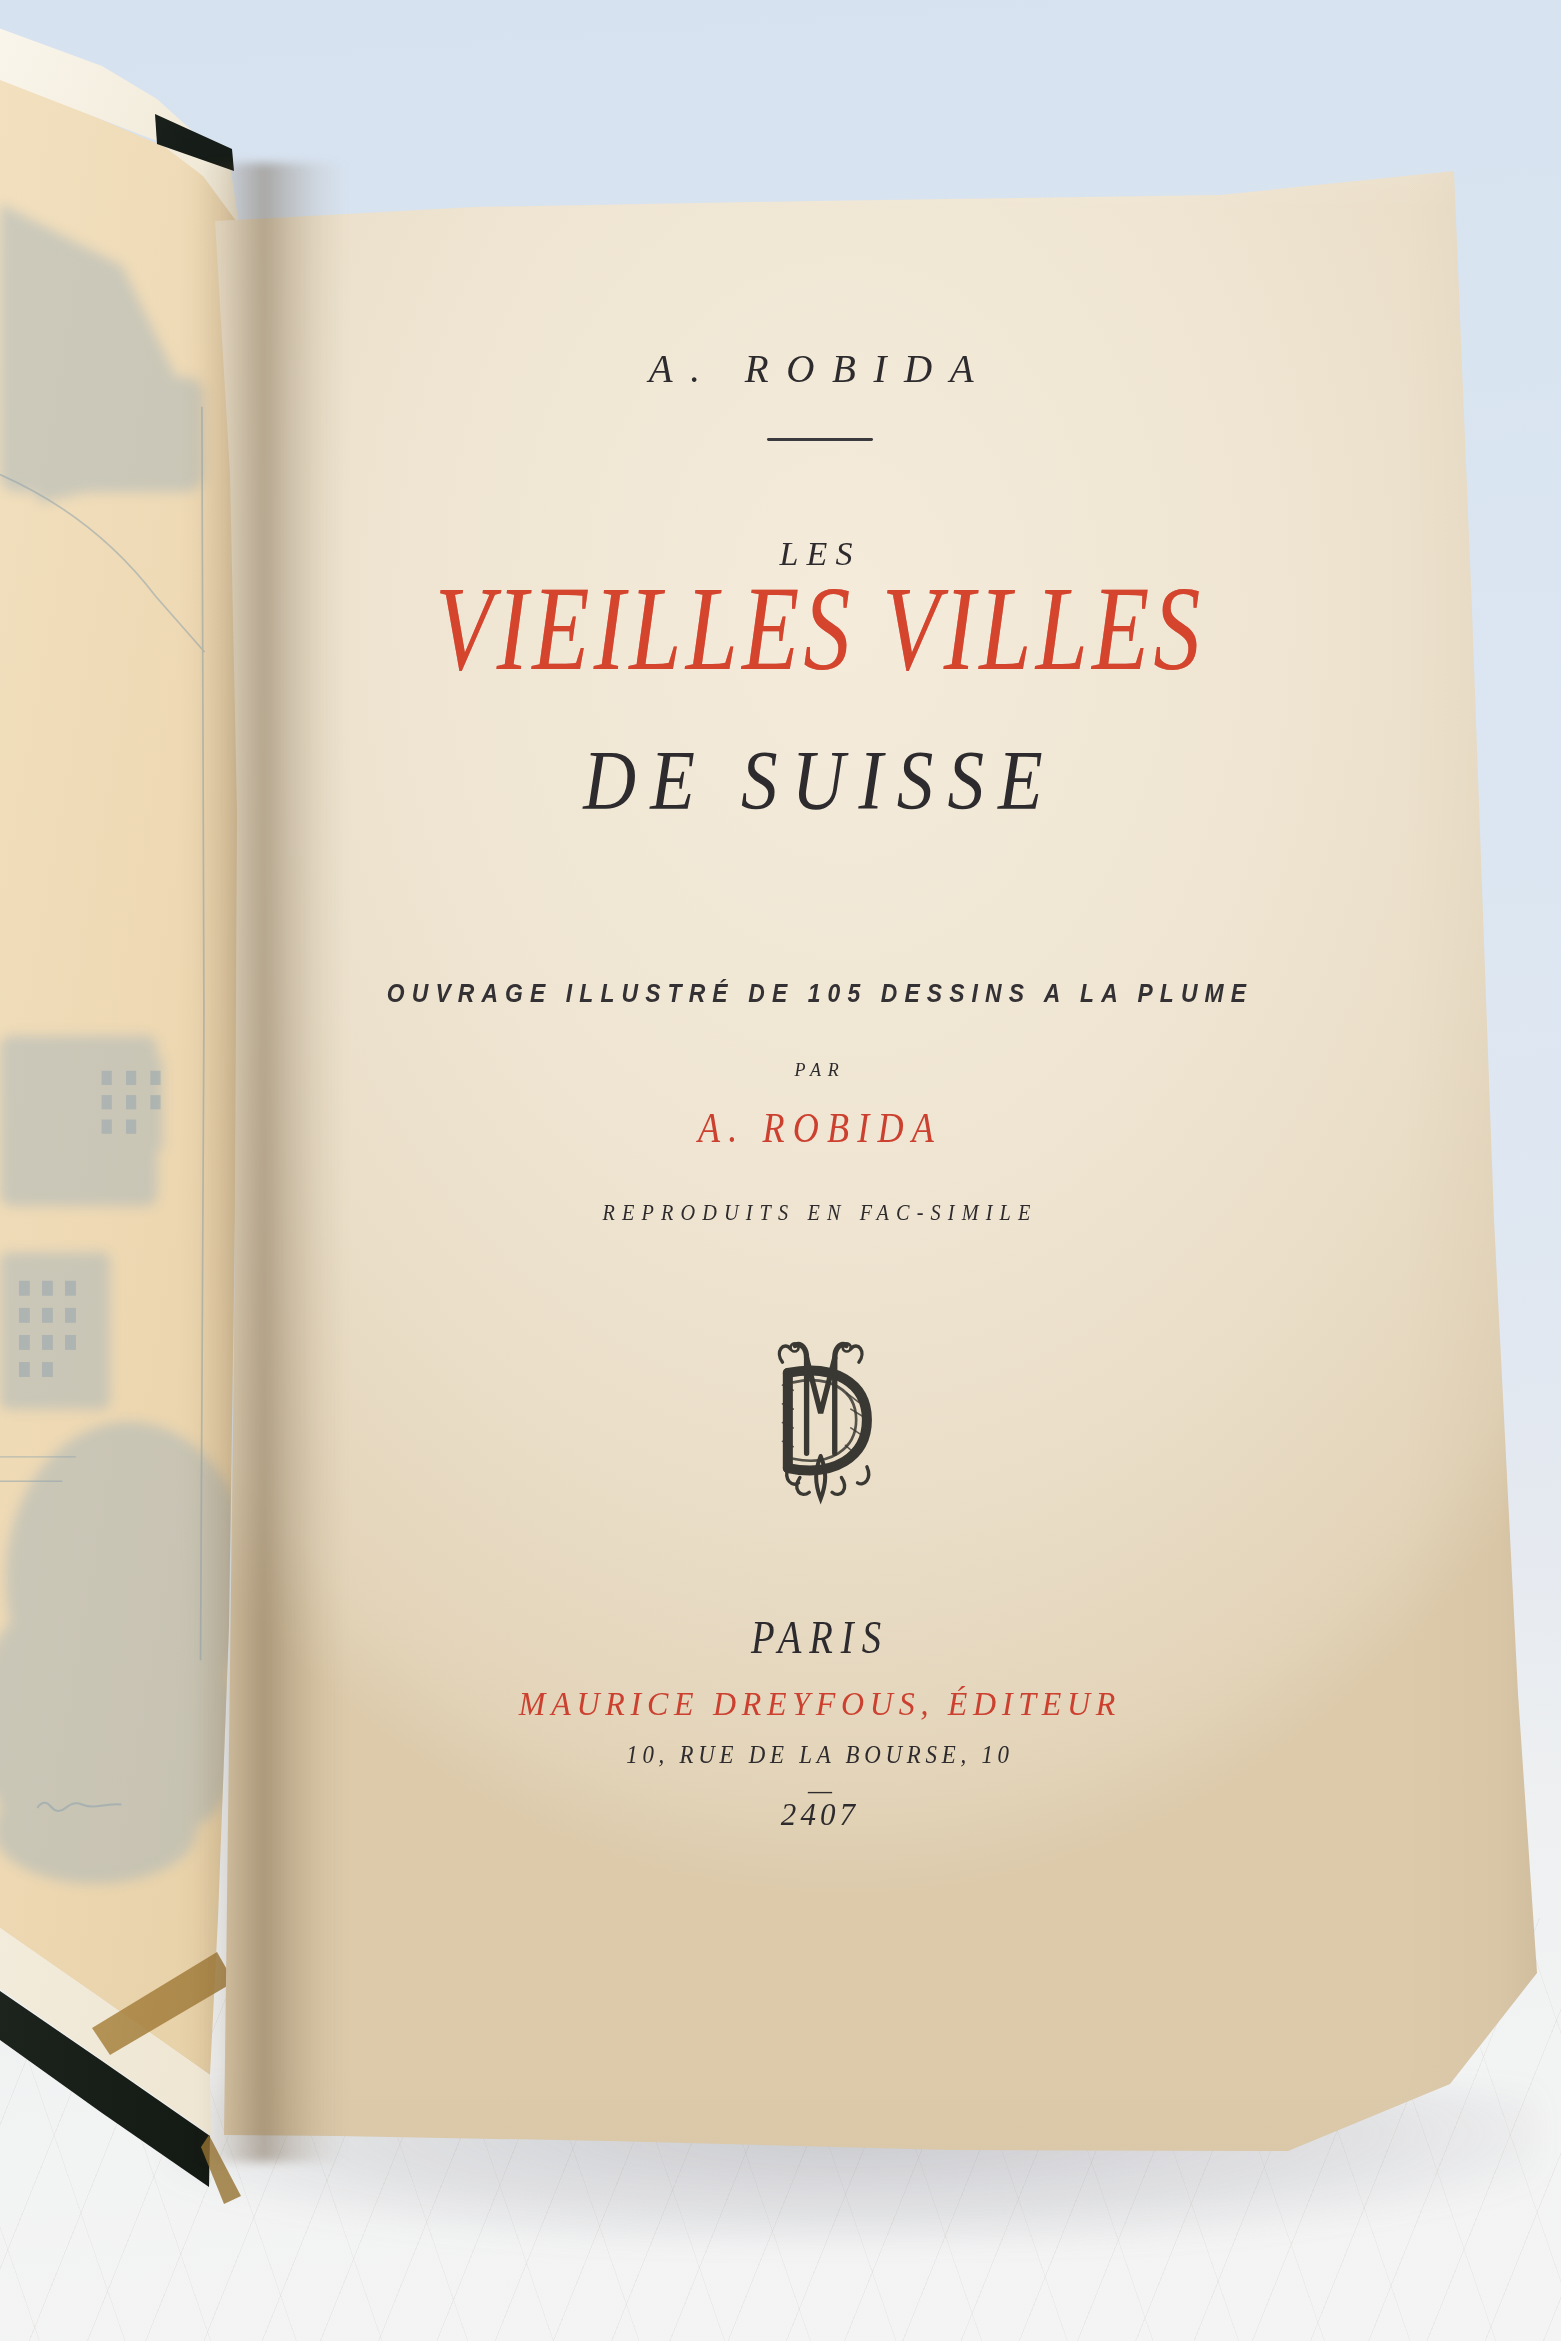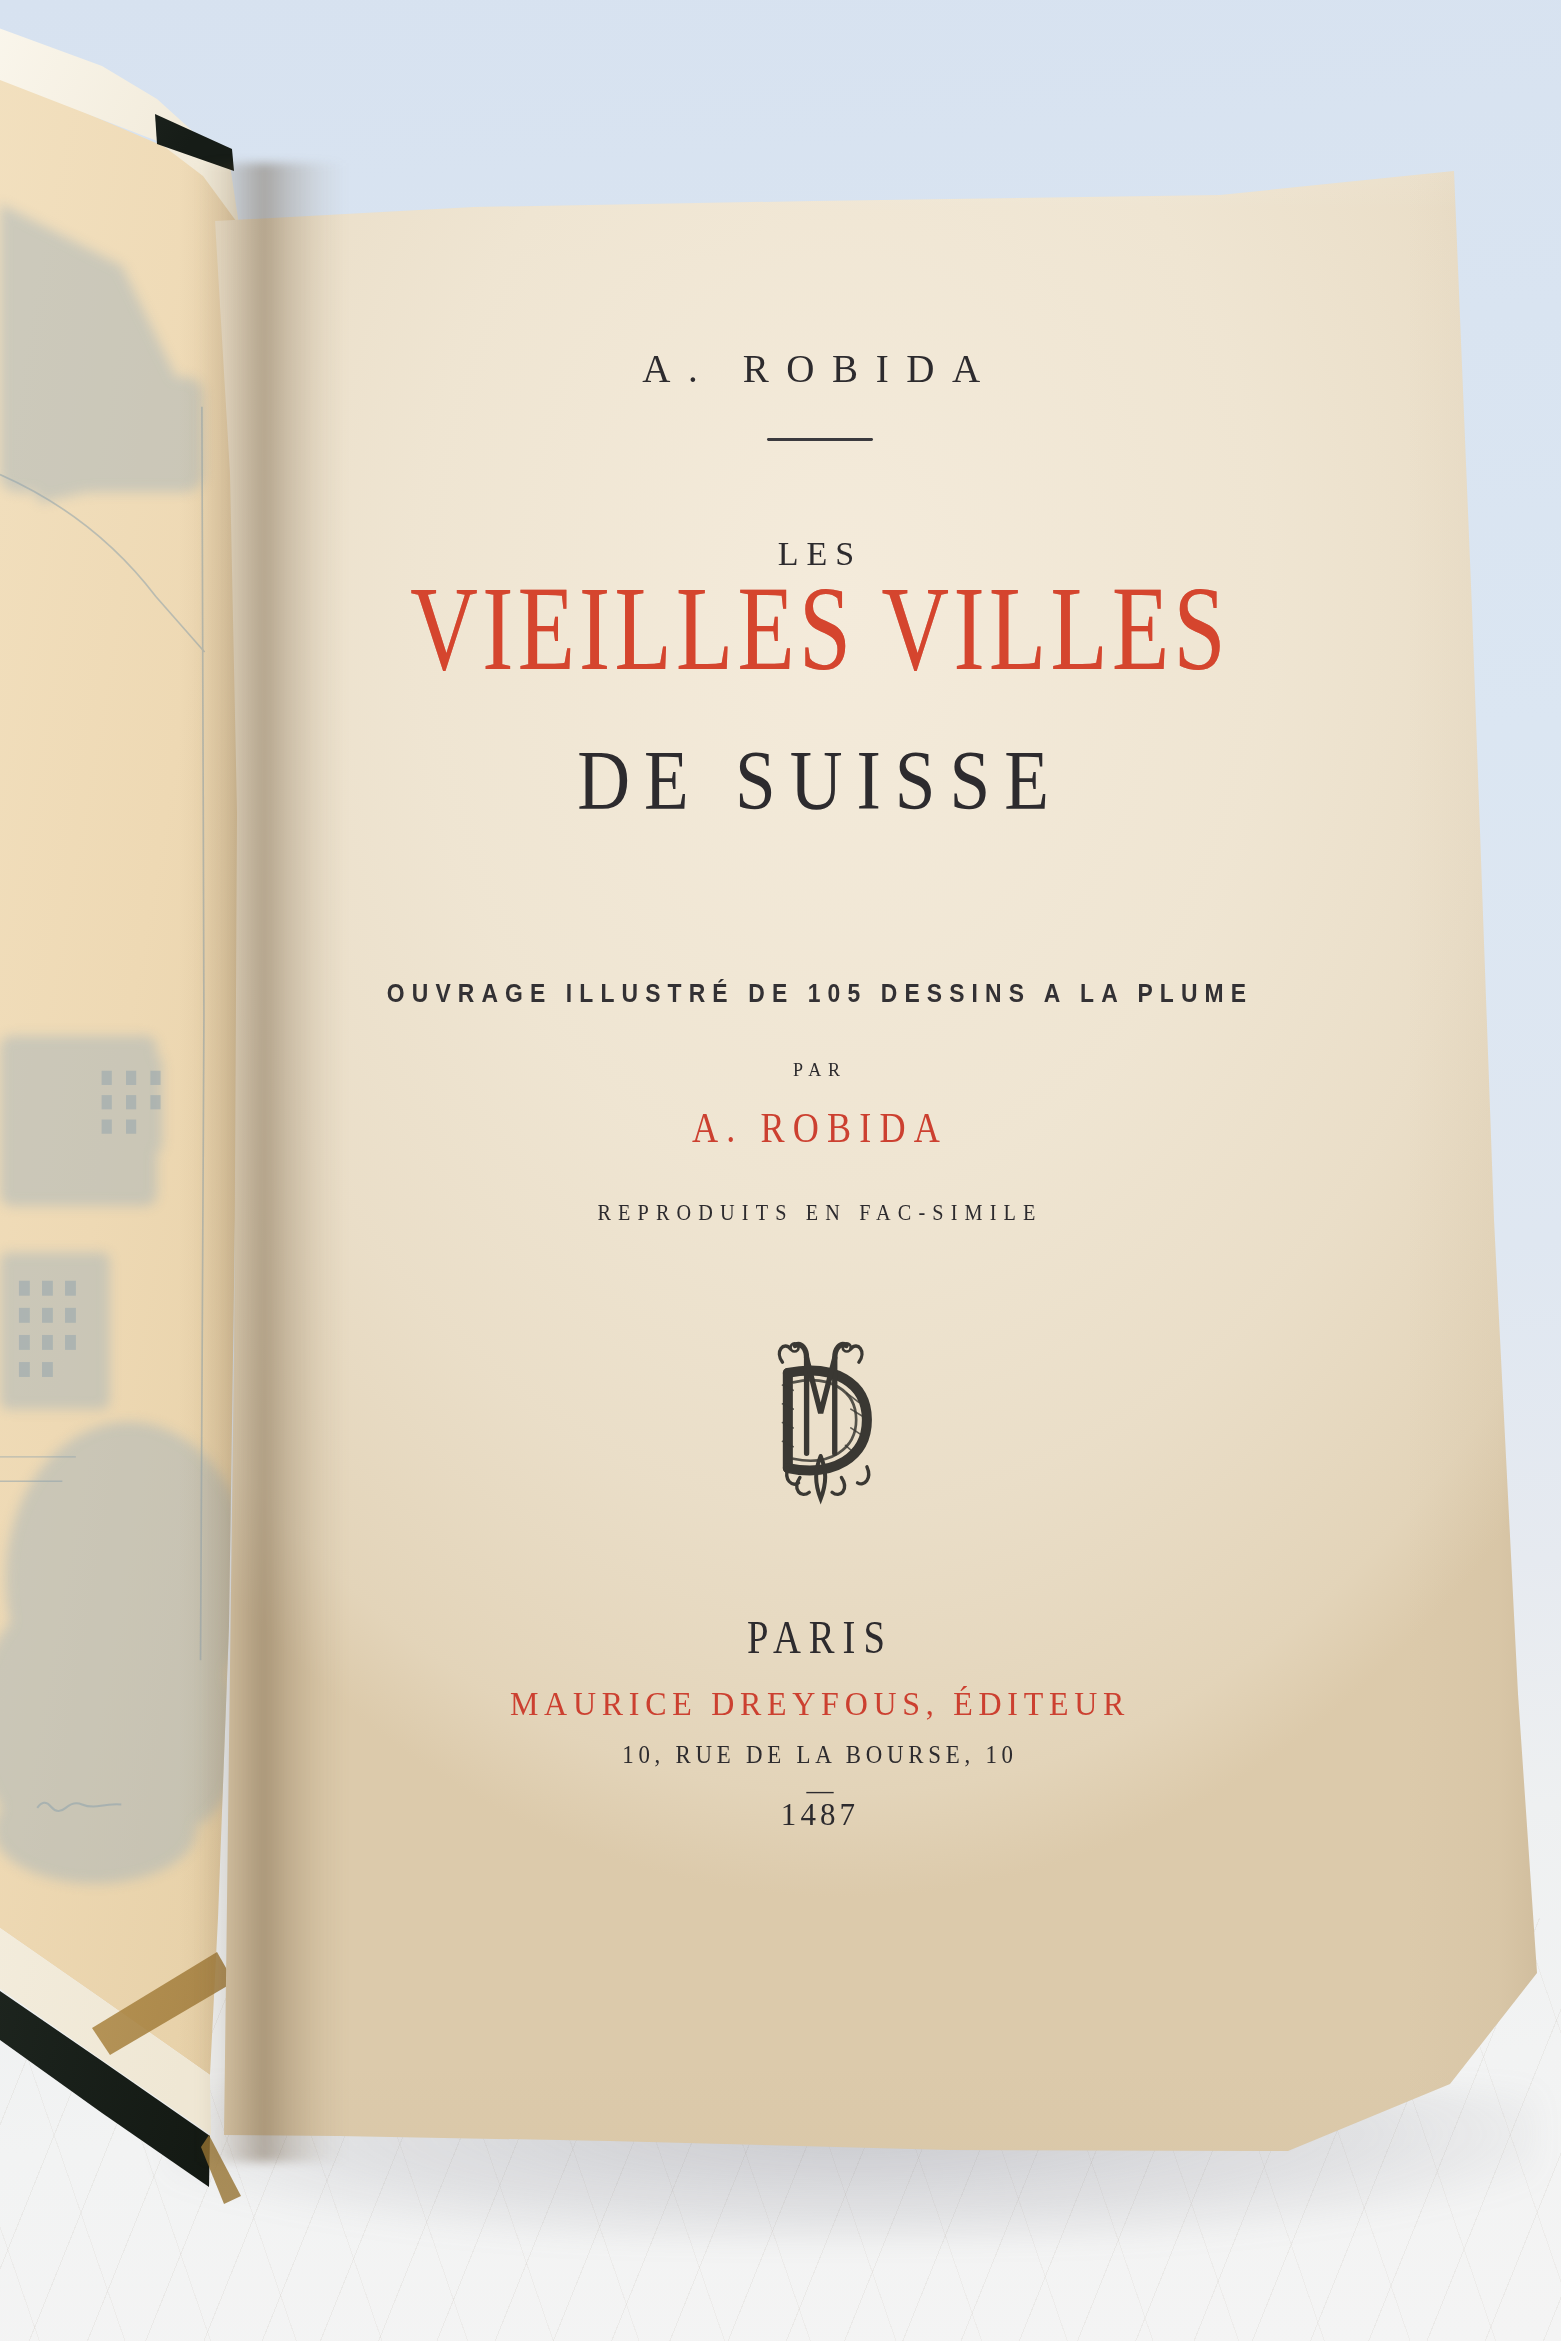--- a/index.html
+++ b/index.html
@@ -81,21 +81,21 @@
       linear-gradient(0deg,rgba(145,120,82,0.18) 0%,rgba(145,120,82,0.04) 5%,transparent 12%),
       radial-gradient(ellipse 949px 1288px at 54% 26%,#f4ebdb 0%,#efe5d2 45%,#eadec8 70%,#e3d4b9 92%,#dccaab 100%);
     filter:drop-shadow(9.5px 12.2px 11px rgba(115,115,128,0.32));
   }
   .title-page::after{
     content:"";position:absolute;inset:0;
     background:linear-gradient(180deg,rgba(255,252,244,0.5) 0%,transparent 9%);
     pointer-events:none;
   }
   
-  .page-text{position:absolute;left:271px;top:0;width:1098px;height:2342px;z-index:6;}
+  .page-text{position:absolute;left:271px;top:0;width:1098px;height:2342px;z-index:6;font-style:italic;}
   .line{position:absolute;width:100%;text-align:center;line-height:1;white-space:nowrap;color:#2d2b2e;}
   .author-line{top:349px;font-size:39px;letter-spacing:17.6px;}
   .separator-rule{position:absolute;top:438px;left:50%;width:106px;height:2.7px;margin-left:-53px;background:#3b3a3e;border-radius:1.4px;}
   .series-line{top:489px;font-size:34px;letter-spacing:8.1px;margin-top:48px;}
   .main-title-line{top:567px;font-size:117px;letter-spacing:5.4px;transform:scaleX(0.80) scaleY(1.04);transform-origin:50% 0;
      text-shadow:0 0 0.7px rgba(190,45,25,0.45);}
   .subtitle-line{top:738px;font-size:85px;letter-spacing:16.3px;transform:scaleX(0.86);transform-origin:50% 0;}
   .notes-line{top:886px;font-size:28.5px;letter-spacing:6.8px;}
   .illustration-note-line{top:980px;font-family:"Liberation Sans","DejaVu Sans",sans-serif;font-weight:700;font-size:26px;letter-spacing:8.1px;transform:scaleX(0.88);transform-origin:50% 0;color:#333134;}
   .par-line{top:1061px;font-size:18px;letter-spacing:6.8px;}
@@ -214,17 +214,17 @@
           <path d="M52,216 C46,234 58,244 68,238" stroke-width="5"></path>
           <path d="M170,214 C178,232 166,244 156,238" stroke-width="5"></path>
         </g>
       </svg>
     </div>
 
     <div class="line city-line">PARIS</div>
     <div class="line publisher-line red">MAURICE DREYFOUS, ÉDITEUR</div>
     <div class="line address-line">10, RUE DE LA BOURSE, 10</div>
     <div class="line dash-line">—</div>
-    <div class="line year-line">1487</div>
+    <div class="line year-line">2407</div>
   </div>
 
 </div>
 
 
 </body></html>

